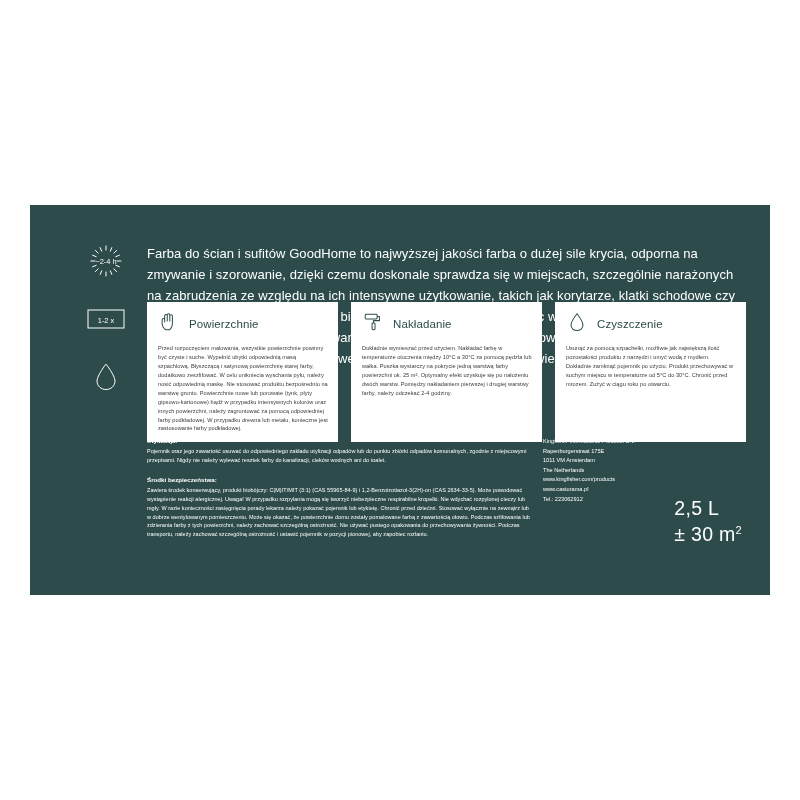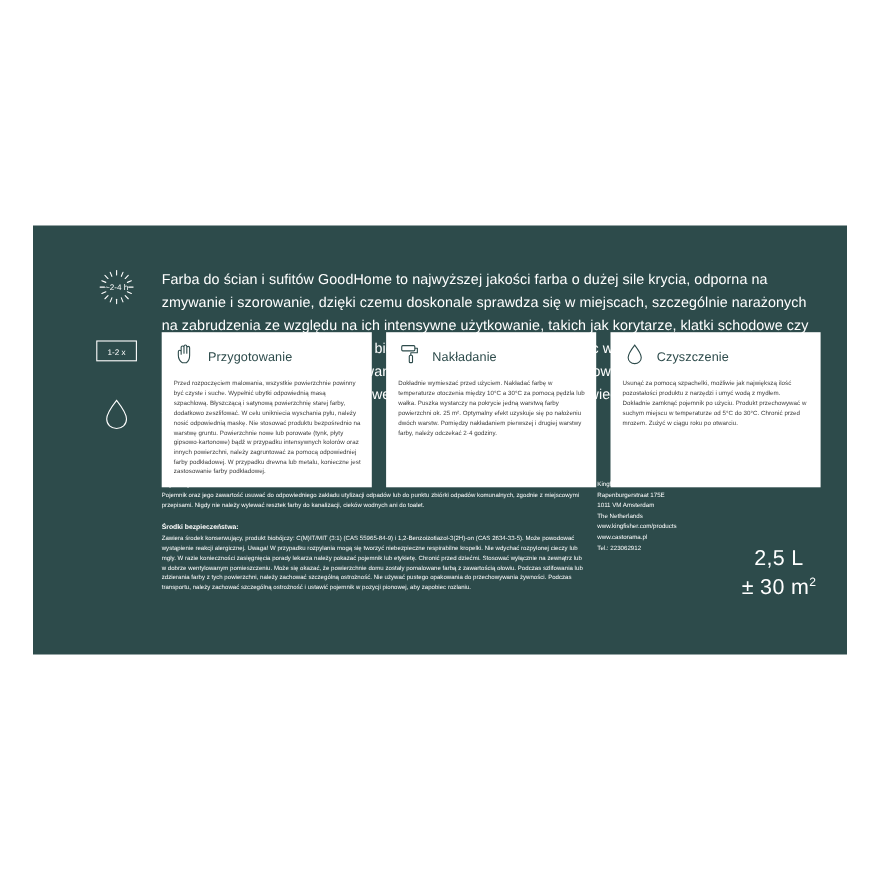--- a/index.html
+++ b/index.html
@@ -109,21 +109,21 @@
     top: 232px;
     width: 215px;
     font-size: 5.6px;
     line-height: 1.72;
   }
 
   .volume {
     position: absolute;
     right: 28px;
     bottom: 48px;
-    text-align: center;
+    text-align: left;
     font-size: 19.5px;
     line-height: 1.3;
     letter-spacing: .3px;
   }
   .volume .sub { font-size: 19.5px; }
   sup { font-size: 11px; vertical-align: super; }
 </style>
 </head>
 <body>
 
@@ -173,21 +173,21 @@
 
   <div class="cards">
 
     <div class="card">
       <div class="card-head">
         <span>
           <svg width="22" height="22" viewBox="0 0 24 24" aria-hidden="true">
             <path d="M8.5 20.5 C5.5 18.5 4.5 15.5 4.5 13 L4.5 9.5 C4.5 8.7 5.1 8.1 5.9 8.1 C6.7 8.1 7.3 8.7 7.3 9.5 L7.3 12 L7.3 5.2 C7.3 4.4 7.9 3.8 8.7 3.8 C9.5 3.8 10.1 4.4 10.1 5.2 L10.1 11 L10.1 4.3 C10.1 3.5 10.7 2.9 11.5 2.9 C12.3 2.9 12.9 3.5 12.9 4.3 L12.9 11 L12.9 5.6 C12.9 4.8 13.5 4.2 14.3 4.2 C15.1 4.2 15.7 4.8 15.7 5.6 L15.7 13 C15.7 16.5 14.5 19 12.5 20.5 Z" fill="none" stroke="#2d4b4b" stroke-width="1.1" stroke-linejoin="round"></path>
           </svg>
         </span>
-        <span class="card-title">Przygotowanie</span>
+        <span class="card-title">Powierzchnie</span>
       </div>
       <div class="card-body">Przed rozpoczęciem malowania, wszystkie powierzchnie powinny być czyste i suche. Wypełnić ubytki odpowiednią masą szpachlową. Błyszczącą i satynową powierzchnię starej farby, dodatkowo zeszlifować. W celu unikniecia wyschania pyłu, należy nosić odpowiednią maskę. Nie stosować produktu bezpośrednio na warstwę gruntu. Powierzchnie nowe lub porowate (tynk, płyty gipsowo-kartonowe) bądź w przypadku intensywnych kolorów oraz innych powierzchni, należy zagruntować za pomocą odpowiedniej farby podkładowej. W przypadku drewna lub metalu, konieczne jest zastosowanie farby podkładowej.</div>
     </div>
 
     <div class="card">
       <div class="card-head">
         <span>
           <svg width="22" height="22" viewBox="0 0 24 24" aria-hidden="true">
             <rect x="3.5" y="3.5" width="13" height="5.2" rx="1" fill="none" stroke="#2d4b4b" stroke-width="1.1"></rect>
             <path d="M16.5 6.1 L19 6.1 L19 10.5 L12.5 10.5 L12.5 13" fill="none" stroke="#2d4b4b" stroke-width="1.1" stroke-linejoin="round"></path>

